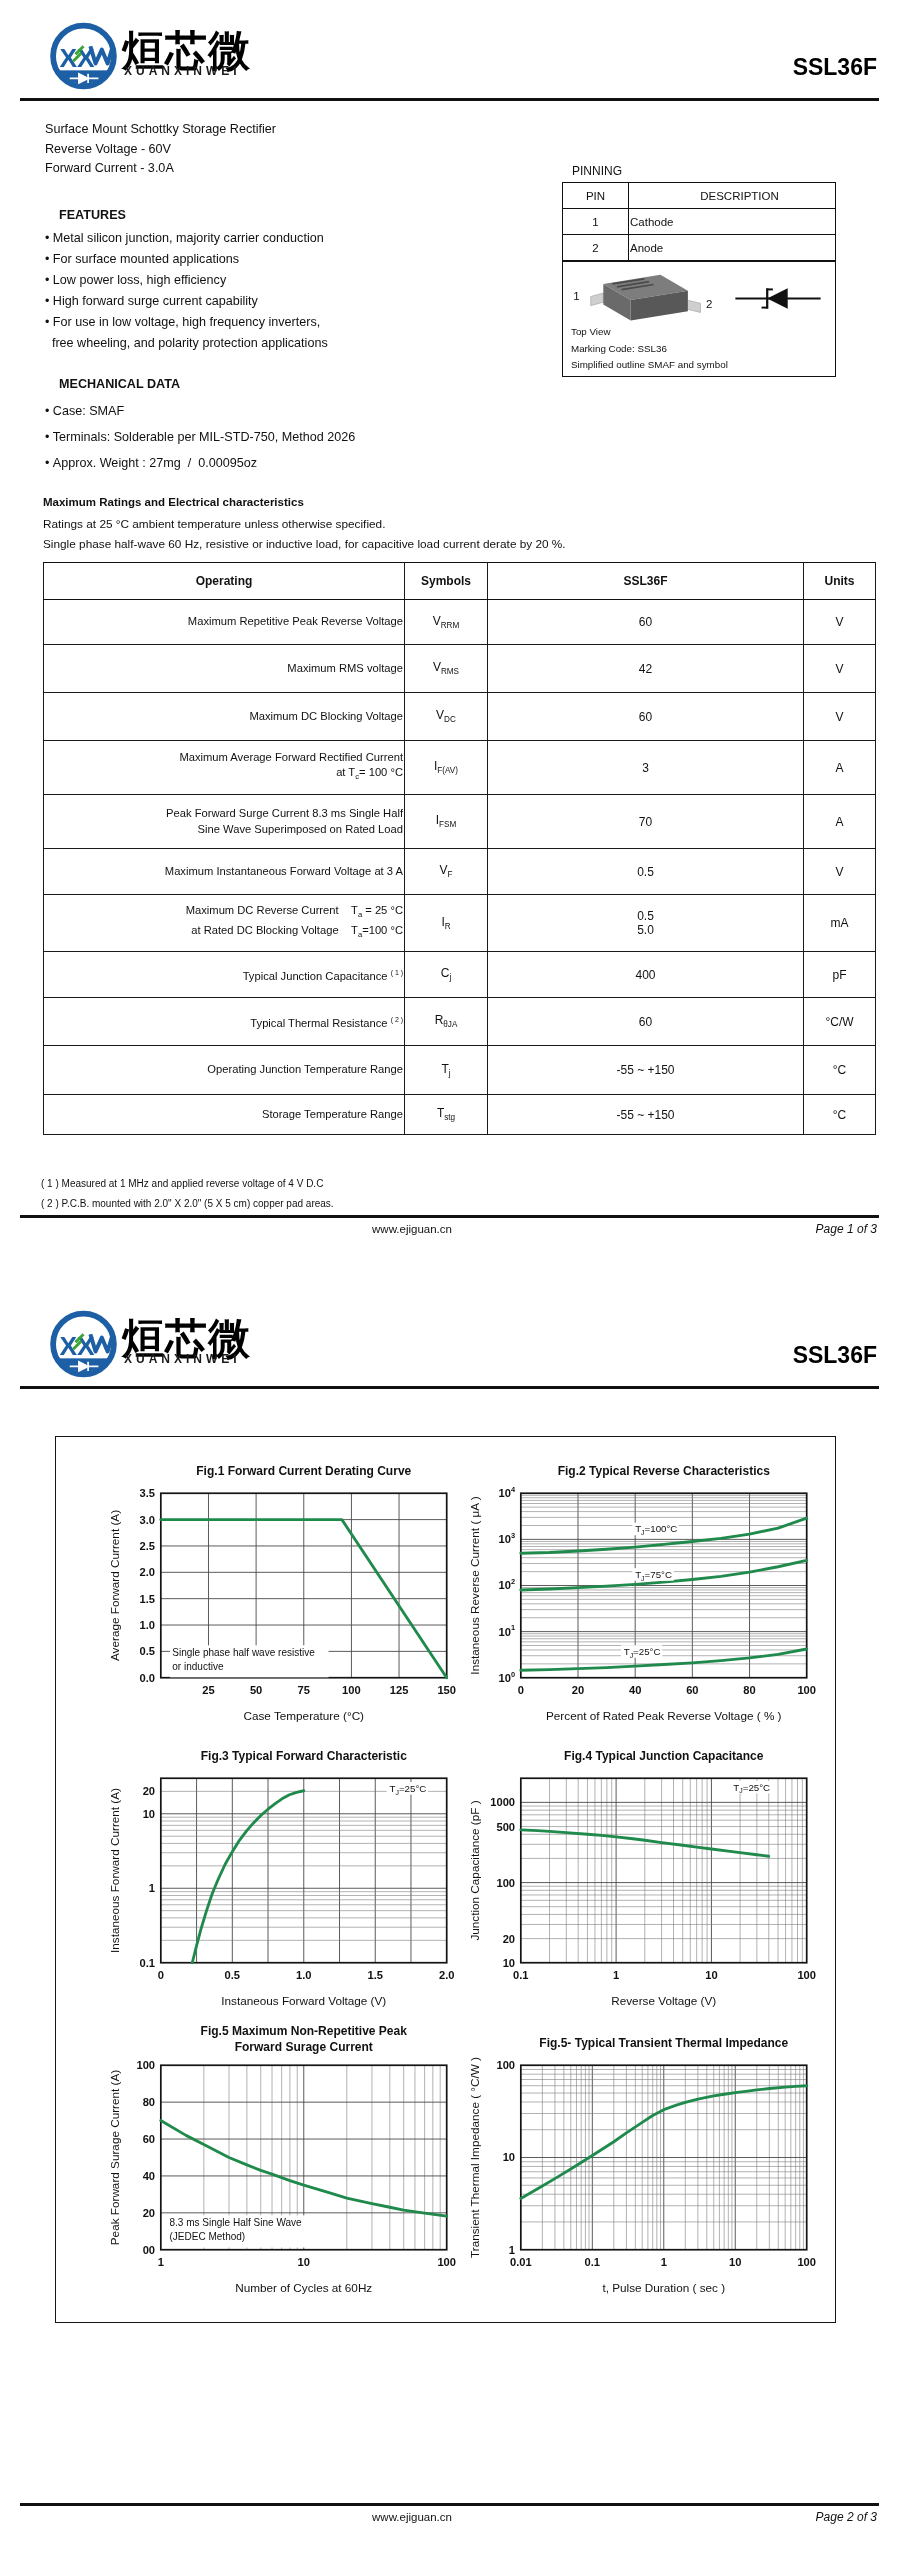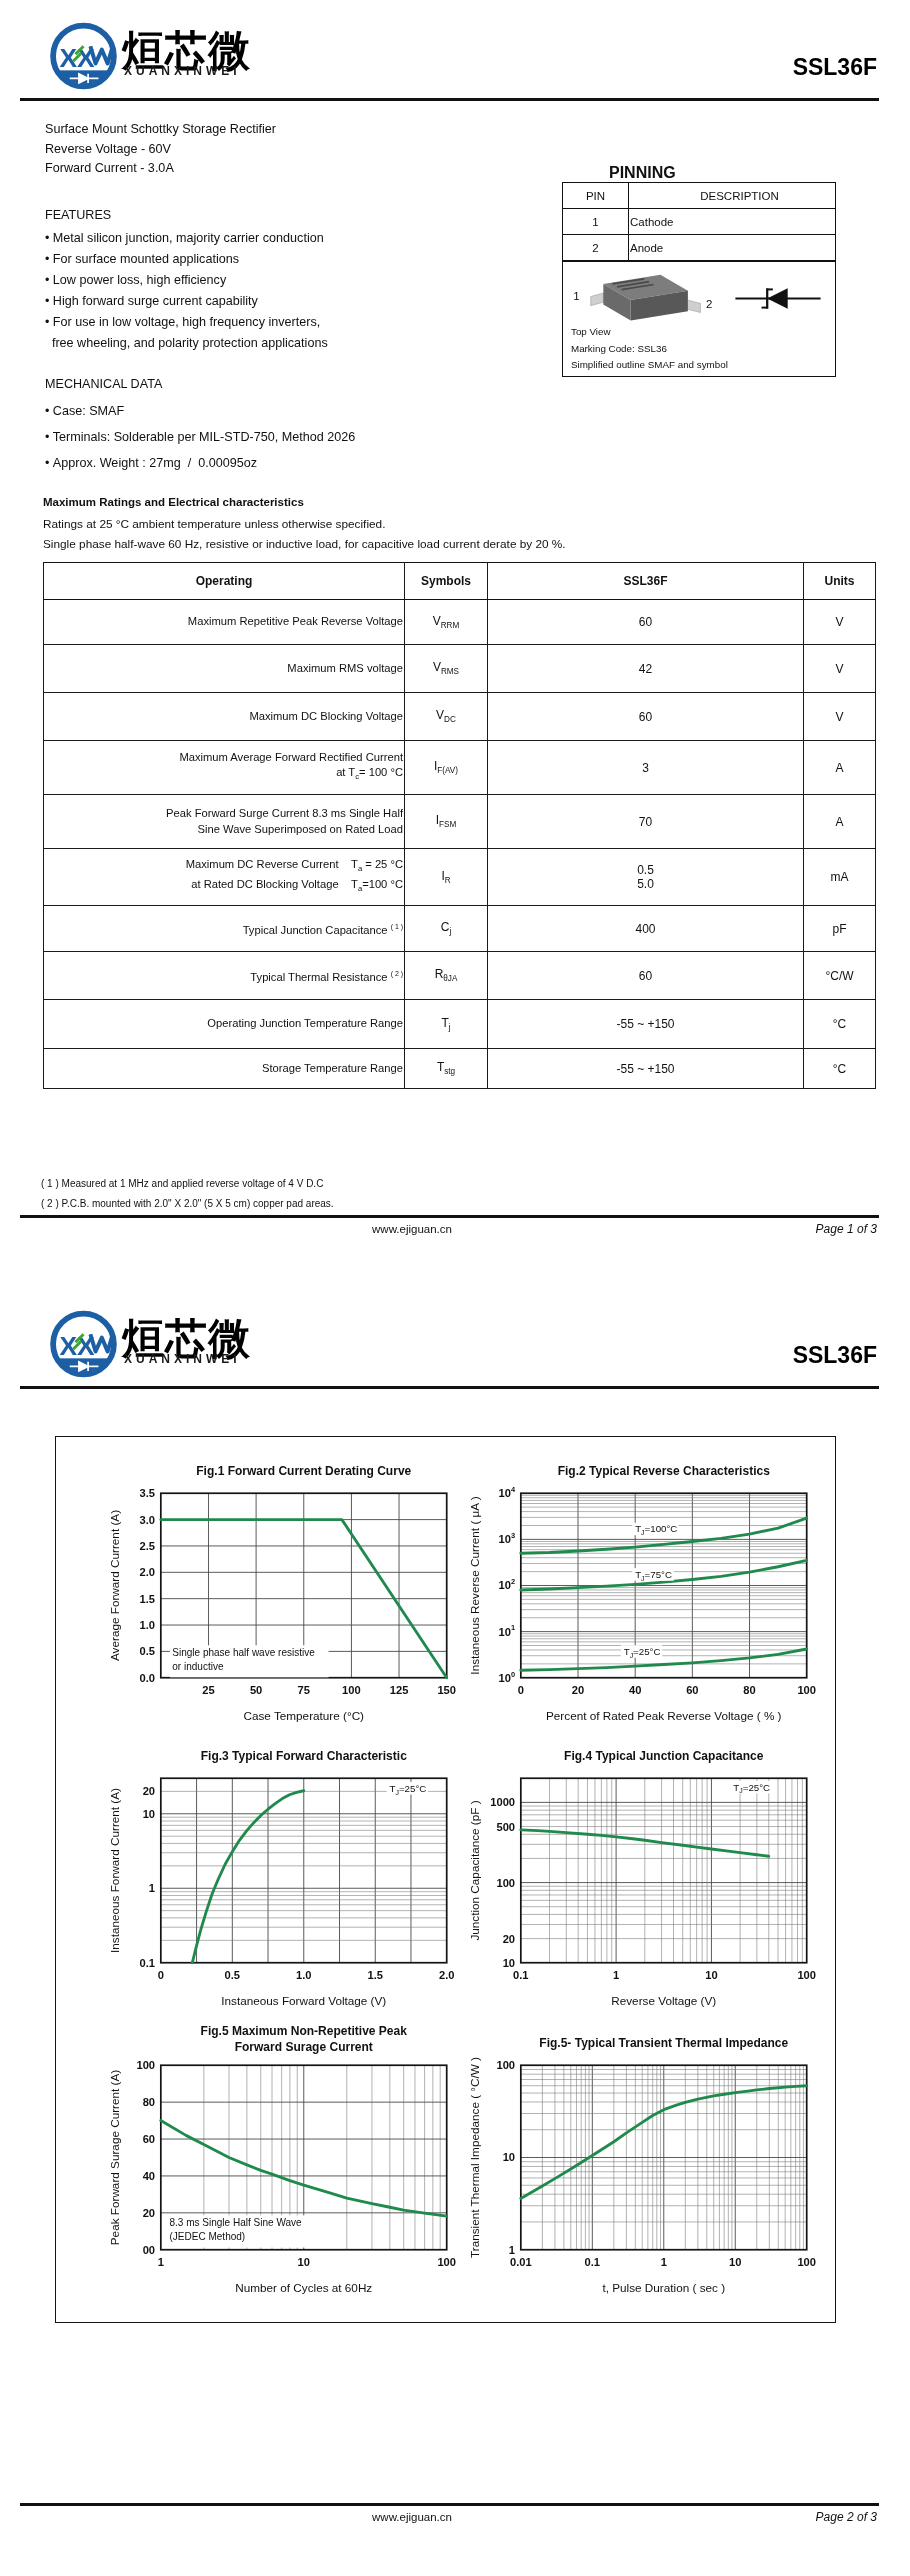--- a/index.html
+++ b/index.html
@@ -13,31 +13,31 @@
 
   
   .brand-cn{position:absolute;left:122px;top:23px;font-size:42px;font-weight:bold;color:#000;letter-spacing:1.1px}
   .brand-latin{position:absolute;left:124px;top:64px;font-size:12px;letter-spacing:4px;color:#1a1a1a;font-weight:bold}
   .partnum{position:absolute;right:33px;top:54px;font-size:23px;font-weight:bold;color:#000}
   .hrule{position:absolute;left:20px;width:859px;height:2.9px;background:#111}
   .header-rule{top:98px}
 
   
   .subtitle{position:absolute;left:45px;top:120px;font-size:12.6px;line-height:19.5px}
-  .features-h,.mech-h{position:absolute;left:45px;font-size:12.6px;font-weight:normal}
+  .features-h,.mech-h{position:absolute;left:59px;font-size:12.6px;font-weight:bold}
   .features-h{top:208px}
   .feat-list{position:absolute;left:45px;top:228px;font-size:12.6px}
   .feat-list .ln{line-height:21px;white-space:pre}
   .mech-h{top:377px}
   .mech-list{position:absolute;left:45px;top:398px;font-size:12.6px}
   .mech-list .ln{line-height:26px;white-space:pre}
   .bullet{margin-right:3.4px}
 
   
-  .pinning-h{position:absolute;left:609px;top:164px;font-size:16px;font-weight:bold}
+  .pinning-h{position:absolute;left:572px;top:164px;font-size:12px;font-weight:normal}
   .pin-table{position:absolute;left:562px;top:182px;width:274px;border-collapse:collapse;table-layout:fixed;font-size:11.5px}
   .pin-table th,.pin-table td{border:1.1px solid #111;height:23px;font-weight:normal}
   .pin-table .c0{width:63px;text-align:center}
   .pin-table .c1{text-align:left;}
   .pin-table th.c1{text-align:center;padding-left:16px}
 
   
   .pkg-box{position:absolute;left:562px;top:261px;width:274px;height:116px;border:1.4px solid #111;box-sizing:border-box}
   .pkg-lines{position:absolute;left:8px;top:62px;font-size:9.8px;line-height:16.6px}
   .pkg-pin1{position:absolute;left:10.3px;top:27.5px;font-size:11.5px}
@@ -202,20 +202,26 @@
           <td class="param">Maximum Average Forward Rectified Current<br>at T<sub>c</sub>= 100 °C</td>
           <td class="sym">I<sub>F(AV)</sub></td>
           <td class="val">3</td>
           <td class="unit">A</td>
         </tr>
         <tr style="height:54px">
           <td class="param">Peak Forward Surge Current 8.3 ms Single Half<br>Sine Wave Superimposed on Rated Load</td>
           <td class="sym">I<sub>FSM</sub></td>
           <td class="val">70</td>
           <td class="unit">A</td>
+        </tr>
+        <tr style="height:46px">
+          <td class="param">Maximum Instantaneous Forward Voltage at 3 A</td>
+          <td class="sym">V<sub>F</sub></td>
+          <td class="val">0.5</td>
+          <td class="unit">V</td>
         </tr>
         <tr style="height:57px">
           <td class="param">Maximum DC Reverse Current&nbsp;&nbsp;&nbsp;&nbsp;T<sub>a</sub> = 25 °C<br>at Rated DC Blocking Voltage&nbsp;&nbsp;&nbsp;&nbsp;T<sub>a</sub>=100 °C</td>
           <td class="sym">I<sub>R</sub></td>
           <td class="val">0.5<br>5.0</td>
           <td class="unit">mA</td>
         </tr>
         <tr style="height:46px">
           <td class="param">Typical Junction Capacitance <sup>( 1 )</sup></td>
           <td class="sym">C<sub>j</sub></td>

